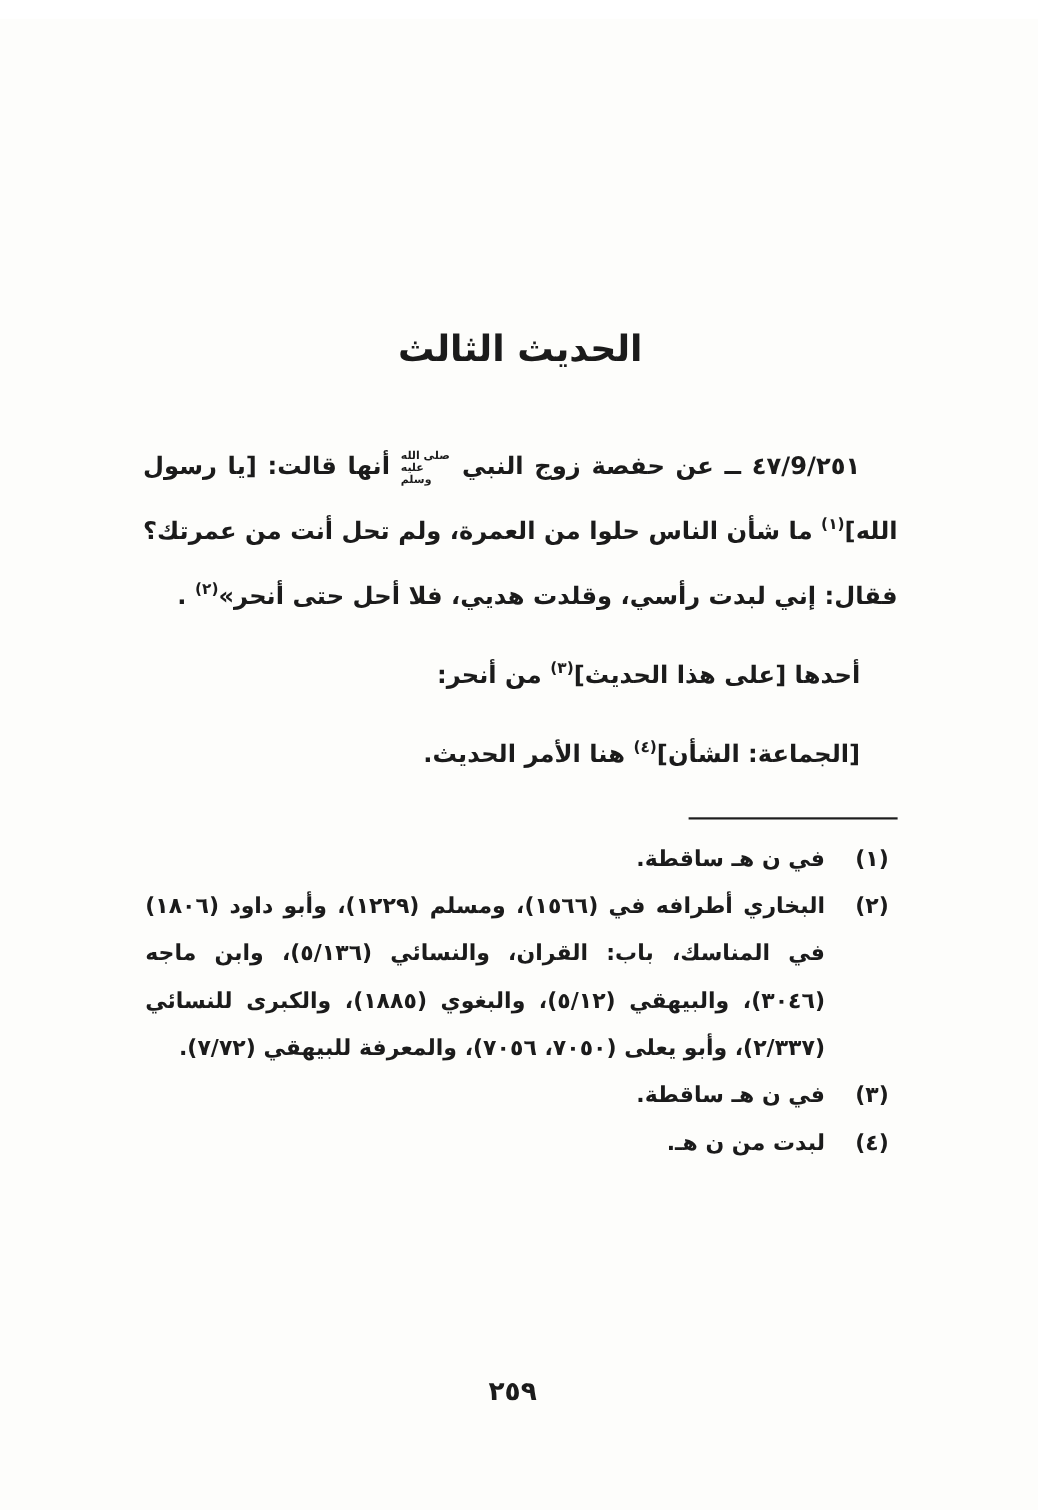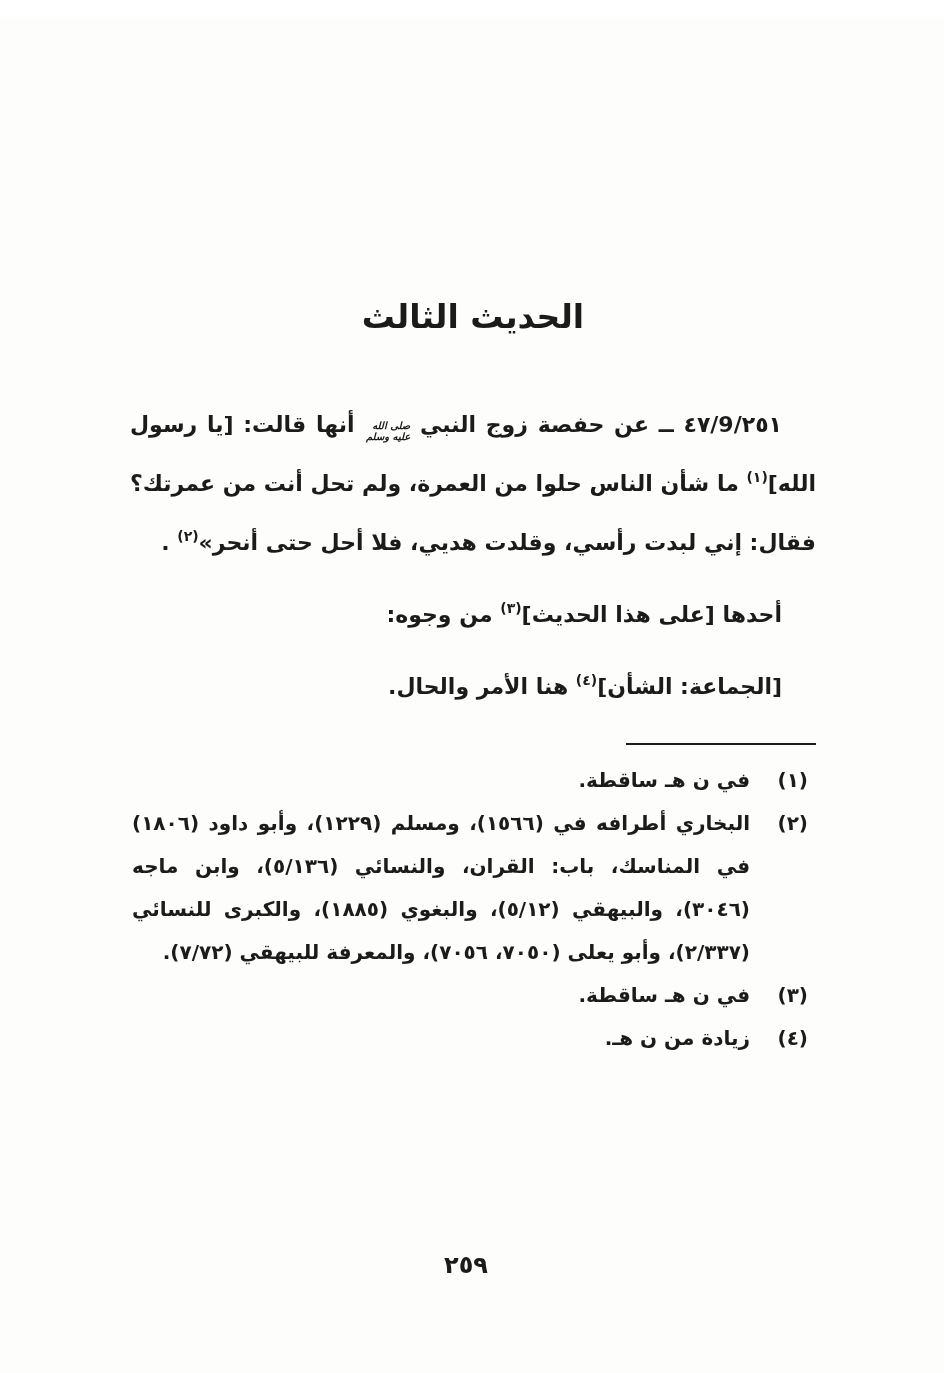--- a/index.html
+++ b/index.html
@@ -39,25 +39,24 @@
     font-size: 14px;
     vertical-align: 9px;
     font-weight: bold;
     white-space: nowrap;
   }
   .saw {
     display: inline-block;
     width: 46px;
     font-size: 10px;
     line-height: 11px;
-    text-align: right;
+    text-align: left;
     vertical-align: -8px;
     font-weight: bold;
     text-indent: 0;
-    font-style: italic;
   }
 
   .fn-rule {
     width: 190px;
     height: 0;
     border-top: 2px solid #1d1d1d;
     margin: 30px 0 14px auto;
   }
 
   .footnotes { padding-left: 2px; padding-right: 8px; }
@@ -90,40 +89,40 @@
 </head>
 <body>
 
 <main class="page">
   <div class="content">
 
     <h1 class="title">الحديث الثالث</h1>
 
     <section class="body-text">
         <p class="para"><span class="run">٢٥١/9/٤٧ ــ عن حفصة زوج النبي </span><span class="saw">صلى الله عليه وسلم</span><span class="run"> أنها قالت: [يا رسول الله]</span><span class="fnref">(١)</span><span class="run"> ما شأن الناس حلوا من العمرة، ولم تحل أنت من عمرتك؟ فقال: إني لبدت رأسي، وقلدت هديي، فلا أحل حتى أنحر»</span><span class="fnref">(٢)</span><span class="run"> .</span></p>
-        <p class="para"><span class="run">أحدها [على هذا الحديث]</span><span class="fnref">(٣)</span><span class="run"> من وجوه:</span></p>
-        <p class="para"><span class="run">[الجماعة: الشأن]</span><span class="fnref">(٤)</span><span class="run"> هنا الأمر والحال.</span></p>
+        <p class="para"><span class="run">أحدها [على هذا الحديث]</span><span class="fnref">(٣)</span><span class="run"> من أنحر:</span></p>
+        <p class="para"><span class="run">[الجماعة: الشأن]</span><span class="fnref">(٤)</span><span class="run"> هنا الأمر الحديث.</span></p>
       </section>
 
     <div class="fn-rule"></div>
 
     <section class="footnotes">
         <div class="fn">
           <span class="fn-marker">(١)</span>
           <span class="fn-text">في ن هـ ساقطة.</span>
         </div>
         <div class="fn">
           <span class="fn-marker">(٢)</span>
           <span class="fn-text">البخاري أطرافه في (١٥٦٦)، ومسلم (١٢٢٩)، وأبو داود (١٨٠٦) في المناسك، باب: القران، والنسائي (٥/١٣٦)، وابن ماجه (٣٠٤٦)، والبيهقي (٥/١٢)، والبغوي (١٨٨٥)، والكبرى للنسائي (٢/٣٣٧)، وأبو يعلى (٧٠٥٠، ٧٠٥٦)، والمعرفة للبيهقي (٧/٧٢).</span>
         </div>
         <div class="fn">
           <span class="fn-marker">(٣)</span>
           <span class="fn-text">في ن هـ ساقطة.</span>
         </div>
         <div class="fn">
           <span class="fn-marker">(٤)</span>
-          <span class="fn-text">زيادة من ن هـ.</span>
+          <span class="fn-text">لبدت من ن هـ.</span>
         </div>
       </section>
   </div>
 
   <div class="pagenum">٢٥٩</div>
 </main>
 
 </body></html>

